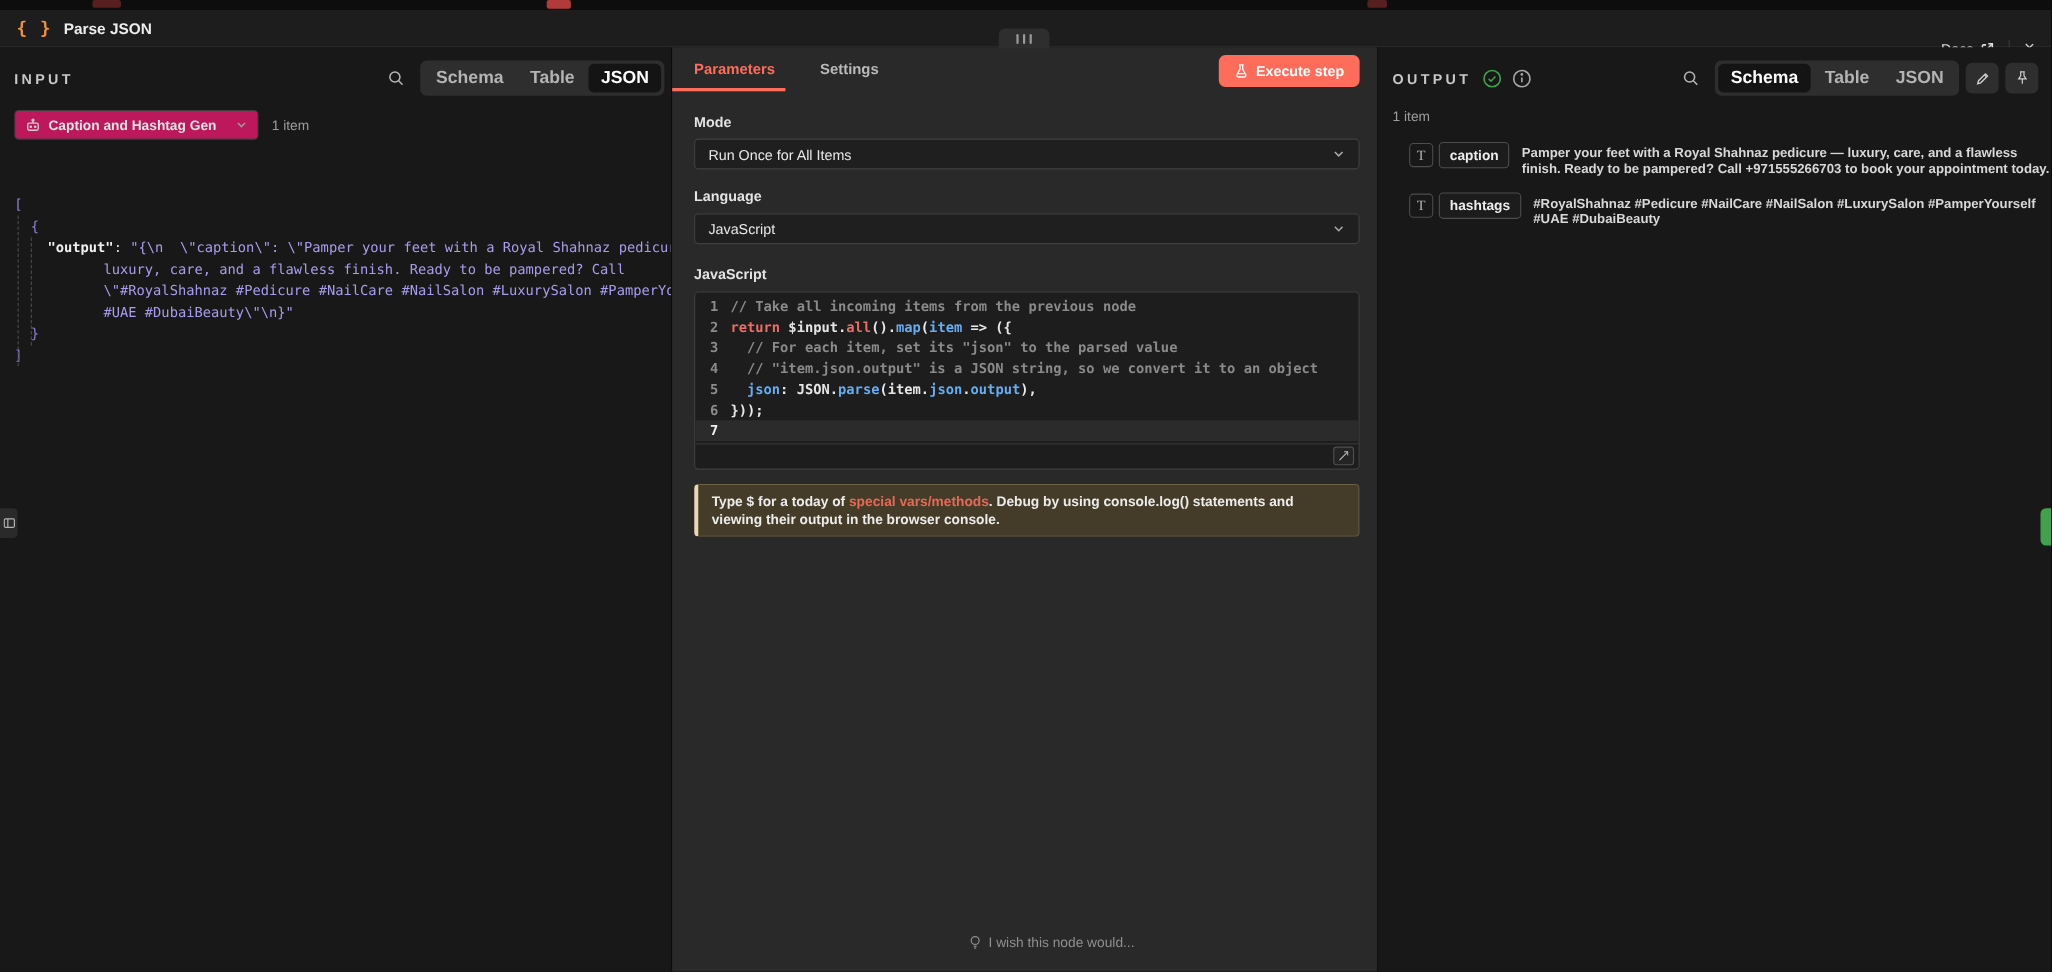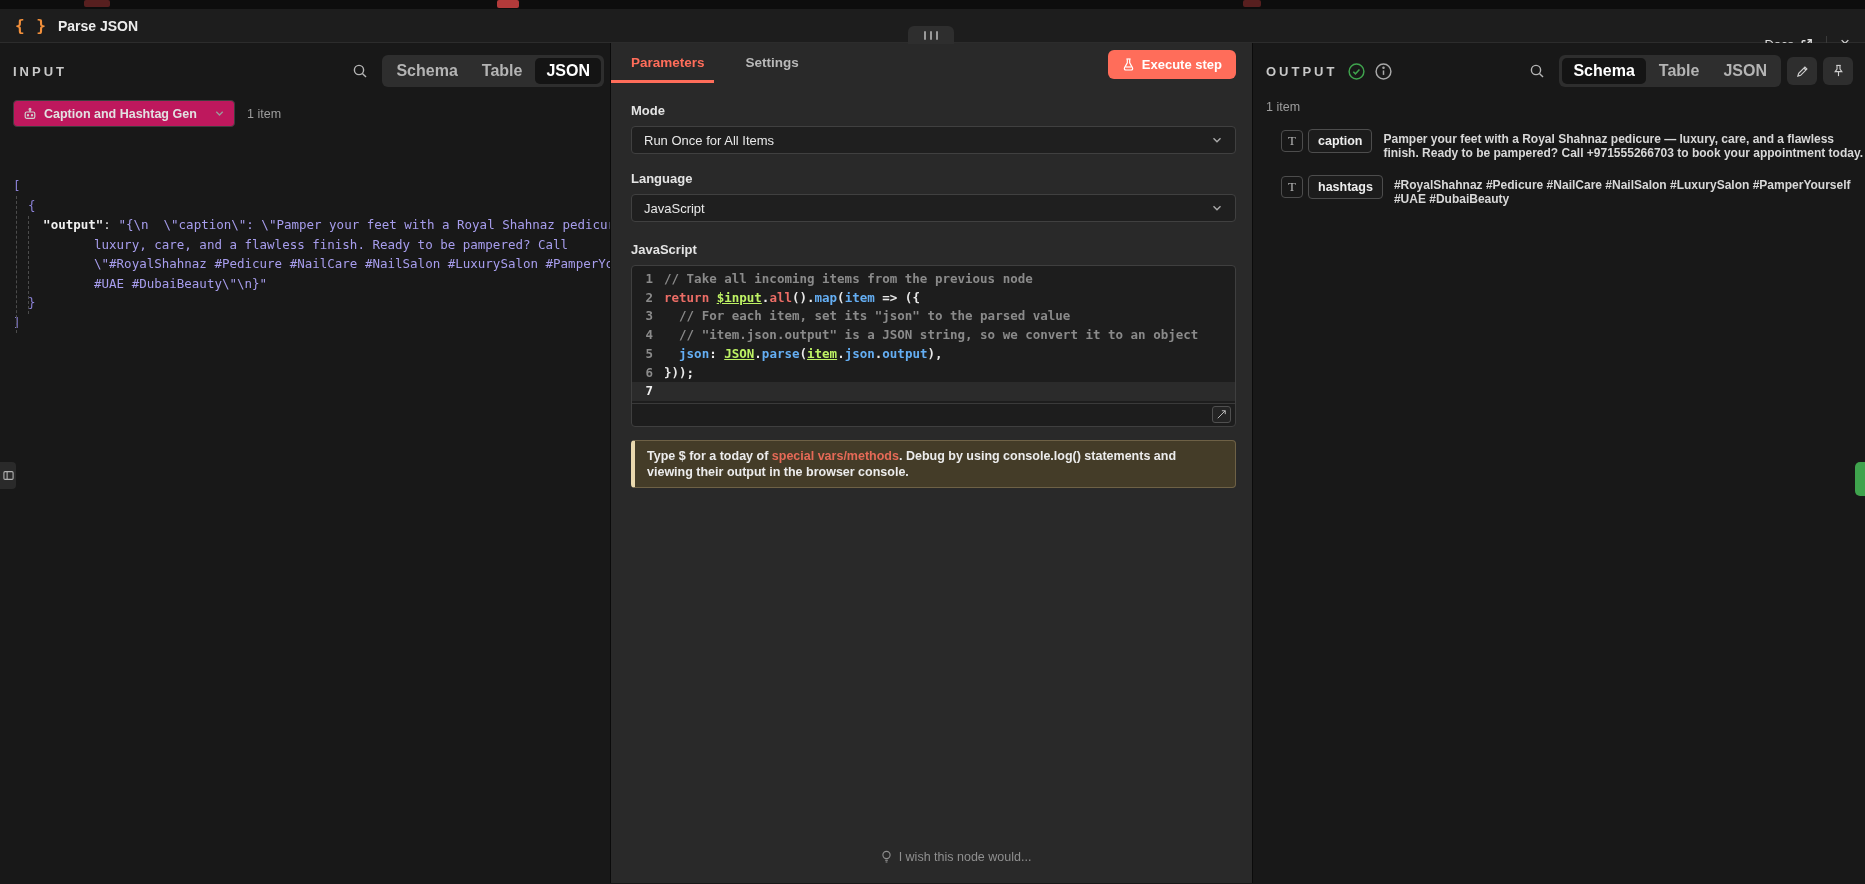--- a/index.html
+++ b/index.html
@@ -76,21 +76,21 @@
 
   .editor { border:1px solid #3f3f3f; border-radius:4px; background:#1d1d1d; overflow:hidden; }
   .code-lines { padding:4px 0 0 0; }
   .code-line { display:flex; line-height:18.7px; font-family:"DejaVu Sans Mono",monospace;
                font-size:12.5px; font-weight:700; }
   .code-line.active { background:#2b2b2b; }
   .lnum { width:32px; text-align:right; padding-right:11px; color:#8b8b8b; flex:none; }
   .code-line.active .lnum { color:#efefef; }
   .code-text { white-space:pre; }
   .tk-cm { color:#8a8a8a; } .tk-kw { color:#ec6d66; } .tk-fn { color:#64aef3; }
-  .tk-df { color:#bef264;text-decoration:underline; } .tk-pu { color:#e9e9e9; }
+  .tk-df { color:#e5e5e5; } .tk-pu { color:#e9e9e9; }
   .editor-bar { border-top:1px solid #3a3a3a; height:23px; display:flex; align-items:center;
                 justify-content:flex-end; padding:0 4px; margin-top:2px; }
   .expand-btn { width:19px; height:17px; border:1px solid #505050; border-radius:3px;
                 display:flex; align-items:center; justify-content:center; background:#242424; }
 
   .hint { margin-top:13px; background:#443c28; border:1px solid #6e6146; border-left:4px solid #ead9ae;
           border-radius:4px; padding:7px 12px; font-size:12.5px; font-weight:600; color:#ececec; line-height:16px; }
   .hint-link { color:#e56a57; cursor:pointer; }
 
   .wish { position:absolute; bottom:19px; left:0; right:0; display:flex; justify-content:center;

